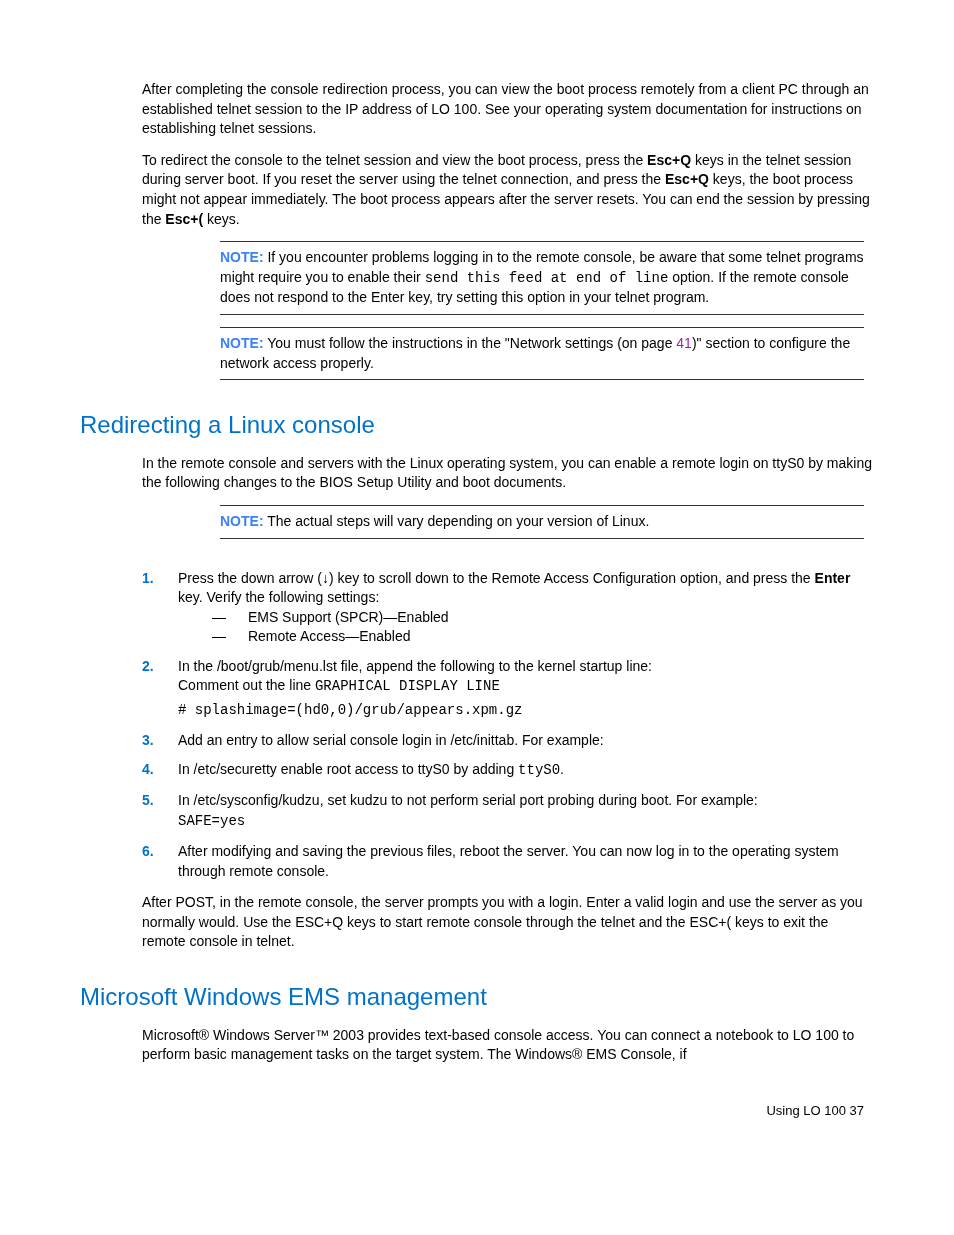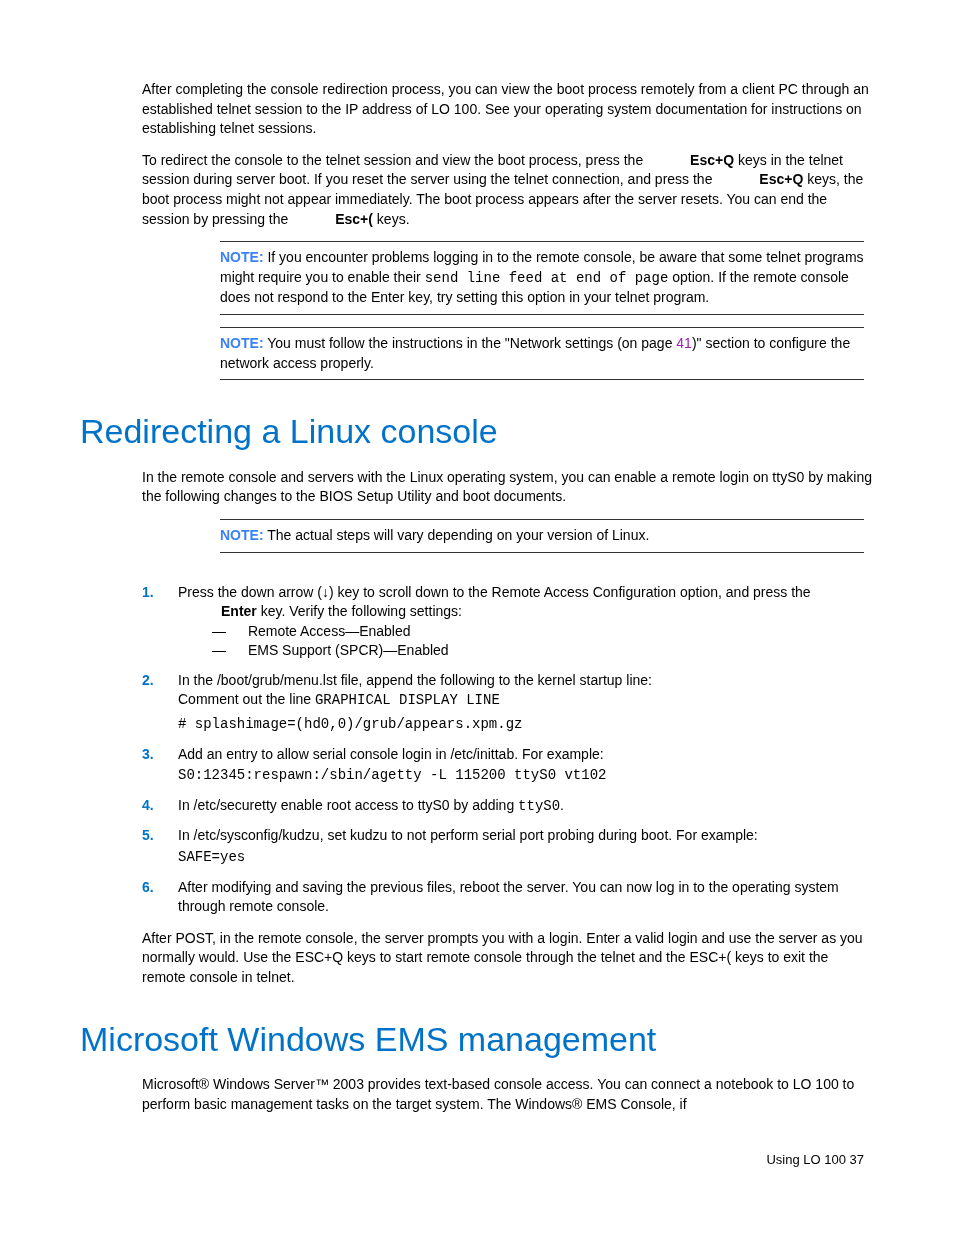--- a/index.html
+++ b/index.html
@@ -8,35 +8,35 @@
     color: #000;
     background: #fff;
     margin: 0;
     padding: 80px 80px 40px 80px;
     line-height: 1.4;
     width: 954px;
     box-sizing: border-box;
   }
   p { margin: 0 0 12px 0; }
   .indent1 { margin-left: 62px; }
-  .bold { font-weight: bold; margin-left: 43px; }
+  .bold { font-weight: bold; }
   .note-box {
     margin-left: 140px;
     margin-right: 10px;
     border-top: 1px solid #333;
     border-bottom: 1px solid #333;
     padding: 6px 0;
     margin-bottom: 12px;
   }
   .note-label { color: #3b82f6; font-weight: bold; }
   .code { font-family: "Courier New", monospace; }
   h2 {
     color: #0073c8;
     font-weight: normal;
-    font-size: 34px;
+    font-size: 24px;
     margin: 28px 0 12px 0;
   }
   ol.steps {
     list-style: none;
     padding: 0;
     margin: 0 0 12px 62px;
   }
   ol.steps > li {
     position: relative;
     padding-left: 36px;
@@ -67,54 +67,53 @@
 </head>
 <body>
 
 <p class="indent1">After completing the console redirection process, you can view the boot process remotely from a client PC through an established telnet session to the IP address of LO 100. See your operating system documentation for instructions on establishing telnet sessions.</p>
 
 <p class="indent1">
   <span>To redirect the console to the telnet session and view the boot process, press the </span><span class="bold">Esc+Q</span><span> keys in the telnet session during server boot. If you reset the server using the telnet connection, and press the </span><span class="bold">Esc+Q</span><span> keys, the boot process might not appear immediately. The boot process appears after the server resets. You can end the session by pressing the </span><span class="bold">Esc+(</span><span> keys.</span>
 </p>
 
 <div class="note-box">
-  <span class="note-label">NOTE:</span><span>  If you encounter problems logging in to the remote console, be aware that some telnet programs might require you to enable their </span><span class="code">send line feed at end of page</span><span> option. If the remote console does not respond to the Enter key, try setting this option in your telnet program.</span>
+  <span class="note-label">NOTE:</span><span>  If you encounter problems logging in to the remote console, be aware that some telnet programs might require you to enable their </span><span class="code">send this feed at end of line</span><span> option. If the remote console does not respond to the Enter key, try setting this option in your telnet program.</span>
 </div>
 
 <div class="note-box">
   <span class="note-label">NOTE:</span><span>  You must follow the instructions in the "Network settings (on page </span><span class="link">41</span><span>)" section to configure the network access properly.</span>
 </div>
 
 <h2>Redirecting a Linux console</h2>
 
 <p class="indent1">In the remote console and servers with the Linux operating system, you can enable a remote login on ttyS0 by making the following changes to the BIOS Setup Utility and boot documents.</p>
 
 <div class="note-box">
   <span class="note-label">NOTE:</span><span>  The actual steps will vary depending on your version of Linux.</span>
 </div>
 
 <div class="spacer"></div>
 
 <ol class="steps">
   <li>
     <span class="num">1.</span>
     <span>Press the down arrow (↓) key to scroll down to the Remote Access Configuration option, and press the </span><span class="bold">Enter</span><span> key. Verify the following settings:</span>
+    <div class="sub-dash"><span class="dash">—</span><span> EMS Support (SPCR)—Enabled</span></div>
     <div class="sub-dash"><span class="dash">—</span><span> Remote Access—Enabled</span></div>
-    <div class="sub-dash"><span class="dash">—</span><span> EMS Support (SPCR)—Enabled</span></div>
   </li>
   <li>
     <span class="num">2.</span>
     <span>In the /boot/grub/menu.lst file, append the following to the kernel startup line:</span>
     <div style=""><span>Comment out the line </span><span class="code">GRAPHICAL DISPLAY LINE</span></div>
     <div class="code" style="margin-top:4px;"># splashimage=(hd0,0)/grub/appears.xpm.gz</div>
   </li>
   <li>
     <span class="num">3.</span>
     <span>Add an entry to allow serial console login in /etc/inittab. For example:</span>
-    <div class="code" style="margin-top:2px;">S0:12345:respawn:/sbin/agetty -L 115200 ttyS0 vt102</div>
   </li>
   <li>
     <span class="num">4.</span>
     <span>In /etc/securetty enable root access to ttyS0 by adding </span><span class="code">ttyS0</span><span>.</span>
   </li>
   <li>
     <span class="num">5.</span>
     <span>In /etc/sysconfig/kudzu, set kudzu to not perform serial port probing during boot. For example:</span>
     <div class="code" style="margin-top:2px;">SAFE=yes</div>
   </li>

